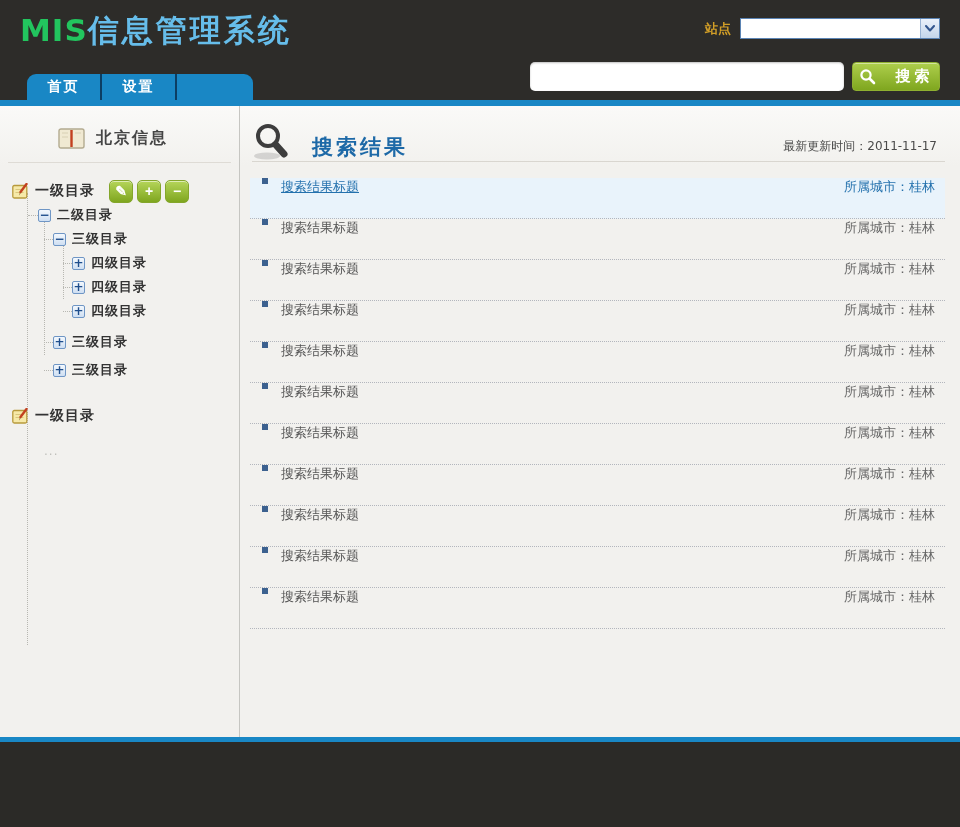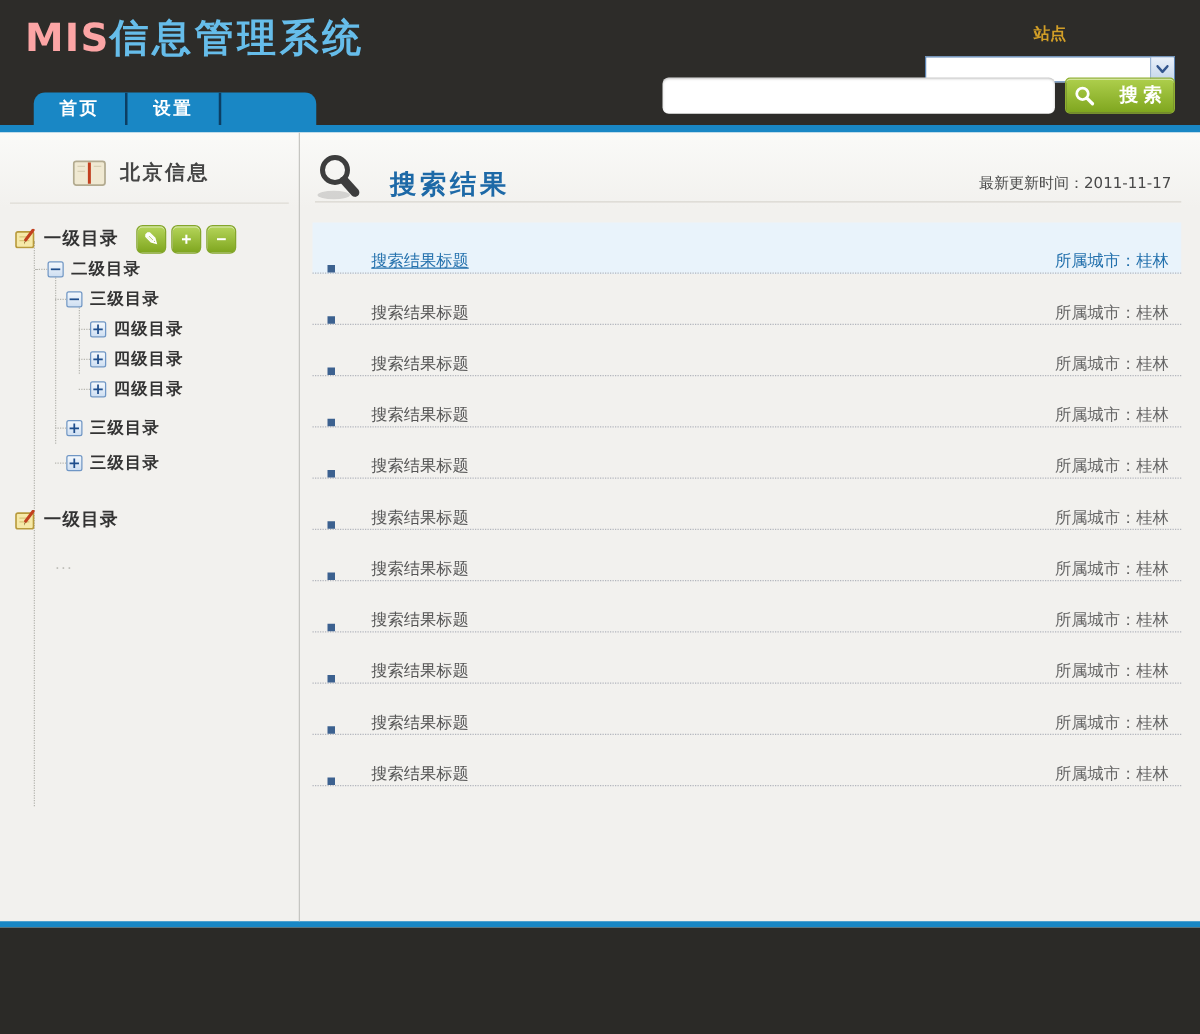--- a/index.html
+++ b/index.html
@@ -3,24 +3,24 @@
 <meta charset="utf-8">
 <style>
   * { margin:0; padding:0; box-sizing:border-box; }
   html,body { width:960px; }
   body { font-family:"DejaVu Sans","Liberation Sans",sans-serif; background:#e8e8e6; }
   .page { width:960px; height:827px; overflow:hidden; background:#f3f2ef; }
 
   
   .header { position:relative; height:100px; background:#2d2c29; }
   .logo { position:absolute; left:20px; top:10px; font-size:31px; font-weight:bold; letter-spacing:1px; }
-  .logo .mis { color:#fca5a5; }
+  .logo .mis { color:#22c55e; }
   .logo .suffix { color:#66bdea; letter-spacing:3px; }
 
-  .site-row { position:absolute; right:20px; top:18px; display:flex; align-items:center; gap:9px;flex-direction:column; }
+  .site-row { position:absolute; right:20px; top:18px; display:flex; align-items:center; gap:9px; }
   .site-label { color:#d19e27; font-size:13px; font-weight:bold; }
   .site-select { width:200px; height:21px; background:#fff; border:1px solid #5b84b4; display:flex; justify-content:flex-end; align-items:stretch; cursor:pointer; }
   .chevron-box { width:19px; background:linear-gradient(#eaf1fa,#c3d5ea); border-left:1px solid #9ab4d4; display:flex; align-items:center; justify-content:center; }
 
   .search-input { position:absolute; left:530px; top:62px; width:314px; height:29px; border:none; border-radius:5px; background:#fff; box-shadow:inset 0 1px 2px rgba(0,0,0,.25); padding:0 8px; font-size:14px; outline:none; }
   .search-btn { position:absolute; left:852px; top:62px; width:88px; height:29px; border:1px solid #8fb030; border-radius:4px; background:linear-gradient(#aecf4c,#7fa61f); box-shadow:inset 0 1px 0 rgba(255,255,255,.45); color:#fff; font-weight:bold; font-size:15px; letter-spacing:4px; display:flex; align-items:center; justify-content:center; gap:20px; cursor:pointer; font-family:inherit; }
 
   .tabs { position:absolute; left:27px; bottom:0; height:26px; display:flex; background:#1987c5; border-radius:9px 9px 0 0; overflow:hidden; }
   .tab { height:100%; display:flex; align-items:center; justify-content:center; color:#ffffff; font-weight:bold; font-size:14px; letter-spacing:2px; cursor:pointer; }
   .tab-0 { width:73px; }
@@ -59,21 +59,21 @@
   .act { width:24px; height:23px; margin-left:4px; border:1px solid #84a62b; border-radius:5px; background:linear-gradient(#b5d55a,#7fa61f); box-shadow:inset 0 1px 0 rgba(255,255,255,.55); color:#fff; font-weight:bold; font-size:14px; line-height:20px; text-align:center; cursor:pointer; }
   .ellipsis { margin-top:16px; padding-left:44px; color:#bfbfba; font-size:12px; letter-spacing:1px; }
 
   
   .main { flex:1; position:relative; }
   .main-head { margin:10px 15px 0 12px; height:46px; border-bottom:1px solid #d9d6d0; position:relative; display:flex; align-items:flex-end; }
   .main-title { font-size:21px; font-weight:bold; color:#1d69a7; letter-spacing:3px; margin-left:18px; }
   .updated { position:absolute; right:8px; bottom:6px; font-size:12px; color:#4a4a4a; }
 
   .results { margin:16px 15px 0 10px; }
-  .result-row { height:41px; display:flex; align-items:flex-end; border-bottom:1px dotted #b3b6bd; padding:0 10px 0 12px; font-size:13px; color:#555;gap:16px; }
+  .result-row { height:41px; display:flex; align-items:flex-start; border-bottom:1px dotted #b3b6bd; padding:0 10px 0 12px; font-size:13px; color:#555; }
   .result-row .bullet { width:6px; height:6px; flex:0 0 6px; background:#3c618f; margin-right:13px; }
   .result-row .city { margin-left:auto; color:#666; }
   .result-row.hl { background:#e9f3fb; }
   .result-row.hl .r-title { color:#2471ad; text-decoration:underline; cursor:pointer; }
   .result-row.hl .city { color:#2471ad; }
 
   
   .blue-strip-bottom { height:5px; background:#1987c5; }
   .footer { height:85px; background:#2b2a27; }
 </style>

